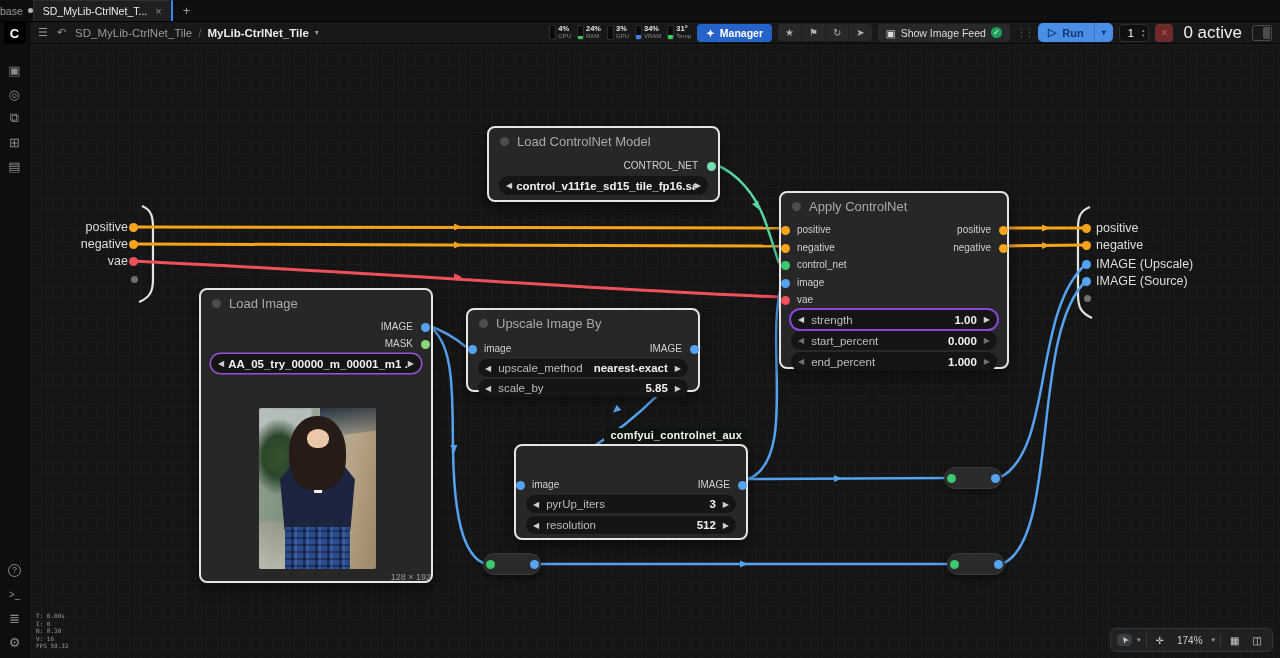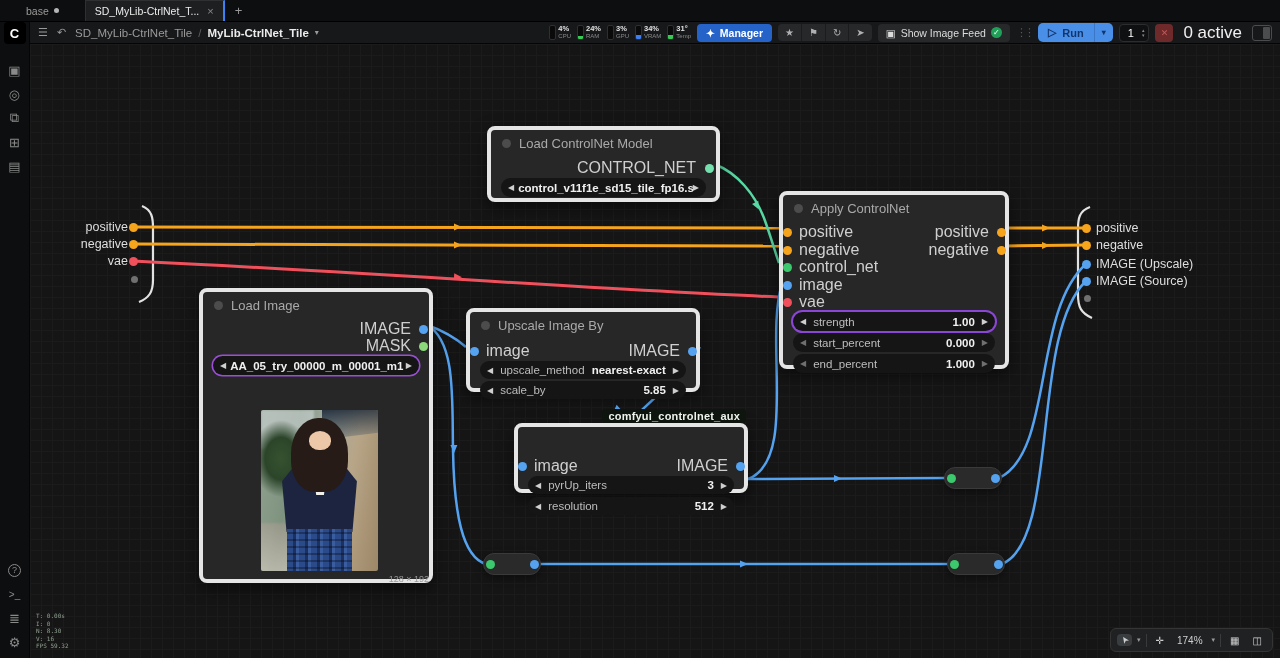--- a/index.html
+++ b/index.html
@@ -2,21 +2,21 @@
 <html><head>
 <meta charset="utf-8">
 <style>
   *{box-sizing:border-box;margin:0;padding:0}
   body{width:1280px;height:658px;position:relative;overflow:hidden;background:#141414;
        font-family:"Liberation Sans",sans-serif;color:#ddd;-webkit-font-smoothing:antialiased}
 
   
   .tabbar{position:absolute;top:0;left:0;right:0;height:22px;background:#0d0e0f;display:flex;
           align-items:stretch;z-index:30;border-bottom:1px solid #000;font-size:10.5px}
-  .tab-base{display:flex;align-items:center;gap:5px;padding:0 26px;color:#9a9a9a}
+  .tab-base{display:flex;align-items:center;gap:5px;padding:0 0;color:#9a9a9a}
   .dot-unsaved{width:5px;height:5px;border-radius:50%;background:#b5b5b5}
   .tab-active{display:flex;align-items:center;gap:8px;padding:0 9px;background:#1d1f21;color:#ececec;
               border:1px solid #2e3032;border-bottom:none;border-right:2px solid #3b82f6}
   .tab-close{color:#8a8a8a;font-size:11px}
   .tab-new{display:flex;align-items:center;padding:0 10px;color:#9a9a9a;font-size:13px}
 
   
   .menubar{position:absolute;top:22px;left:30px;right:0;height:22px;background:#17181a;display:flex;
            align-items:center;z-index:30;border-bottom:1px solid #050505;gap:9px;padding:0 8px}
   .mb-icon{color:#9a9a9a;font-size:11px}
@@ -68,25 +68,25 @@
 
   
   .canvas{position:absolute;left:30px;top:44px;right:0;bottom:0;z-index:0;background:#151516;
     background-image:
       linear-gradient(#1b1b1c 1px,transparent 1px),linear-gradient(90deg,#1b1b1c 1px,transparent 1px),
       linear-gradient(#202021 1px,transparent 1px),linear-gradient(90deg,#202021 1px,transparent 1px);
     background-size:11px 11px,11px 11px,88px 88px,88px 88px}
   .links{position:absolute;left:0;top:0;z-index:1;pointer-events:none}
 
   
-  .node{position:absolute;background:#272727;border:4px solid #e5e5e5;border-radius:8px;
+  .node{position:absolute;background:#272727;border:2px solid #e5e5e5;border-radius:8px;
         box-shadow:0 6px 16px rgba(0,0,0,.5);z-index:2}
   .ntitle{height:26px;display:flex;align-items:center;gap:8px;padding:0 11px;font-size:13px;color:#a9a9a9}
   .ntdot{width:9px;height:9px;border-radius:50%;background:#4c4c4c;flex:none}
-  .srow{position:absolute;font-size:16px;color:#cfcfcf;height:16px;line-height:16px}
+  .srow{position:absolute;font-size:10px;color:#cfcfcf;height:16px;line-height:16px}
   .dot{position:absolute;width:9px;height:9px;border-radius:50%;z-index:4}
   .dot.sm{width:7px;height:7px}
   .c-orange{background:#f7a41d}.c-green{background:#3cc96e}.c-mint{background:#74e0ae}
   .c-blue{background:#55a3f0}.c-red{background:#f0505c}.c-gray{background:#707070}.c-lime{background:#8ad879}
   .widget{position:absolute;left:10px;right:10px;height:19px;background:#151515;border-radius:10px;
           display:flex;align-items:center;padding:0 7px;font-size:11.5px}
   .w-arrow{color:#cfcfcf;font-size:8px;flex:none}
   .w-arrow.dim{color:#707070}
   .w-label{margin-left:7px;color:#bdbdbd;white-space:nowrap}
   .w-value{margin-left:auto;margin-right:7px;color:#f0f0f0;font-weight:bold;white-space:nowrap}
@@ -297,21 +297,21 @@
     <span class="w-arrow">▶</span>
   </div>
   <div class="widget" style="top:69px;height:18px">
     <span class="w-arrow">◀</span>
     <span class="w-label">scale_by</span>
     <span class="w-value">5.85</span>
     <span class="w-arrow">▶</span>
   </div>
 </div>
 
-<div class="node" style="left:514px;top:423px;width:234px;height:70px">
+<div class="node" style="left:514px;top:444px;width:234px;height:96px">
   <div class="badge">comfyui_controlnet_aux</div>
   <div class="srow" style="left:16px;top:31px">image</div>
   <div class="srow" style="right:16px;top:31px">IMAGE</div>
   <div class="dot c-blue" style="left:-0.5px;top:34.5px"></div>
   <div class="dot c-blue" style="right:-0.5px;top:34.5px"></div>
   <div class="widget" style="top:49px;height:18px">
     <span class="w-arrow">◀</span>
     <span class="w-label">pyrUp_iters</span>
     <span class="w-value">3</span>
     <span class="w-arrow">▶</span>

